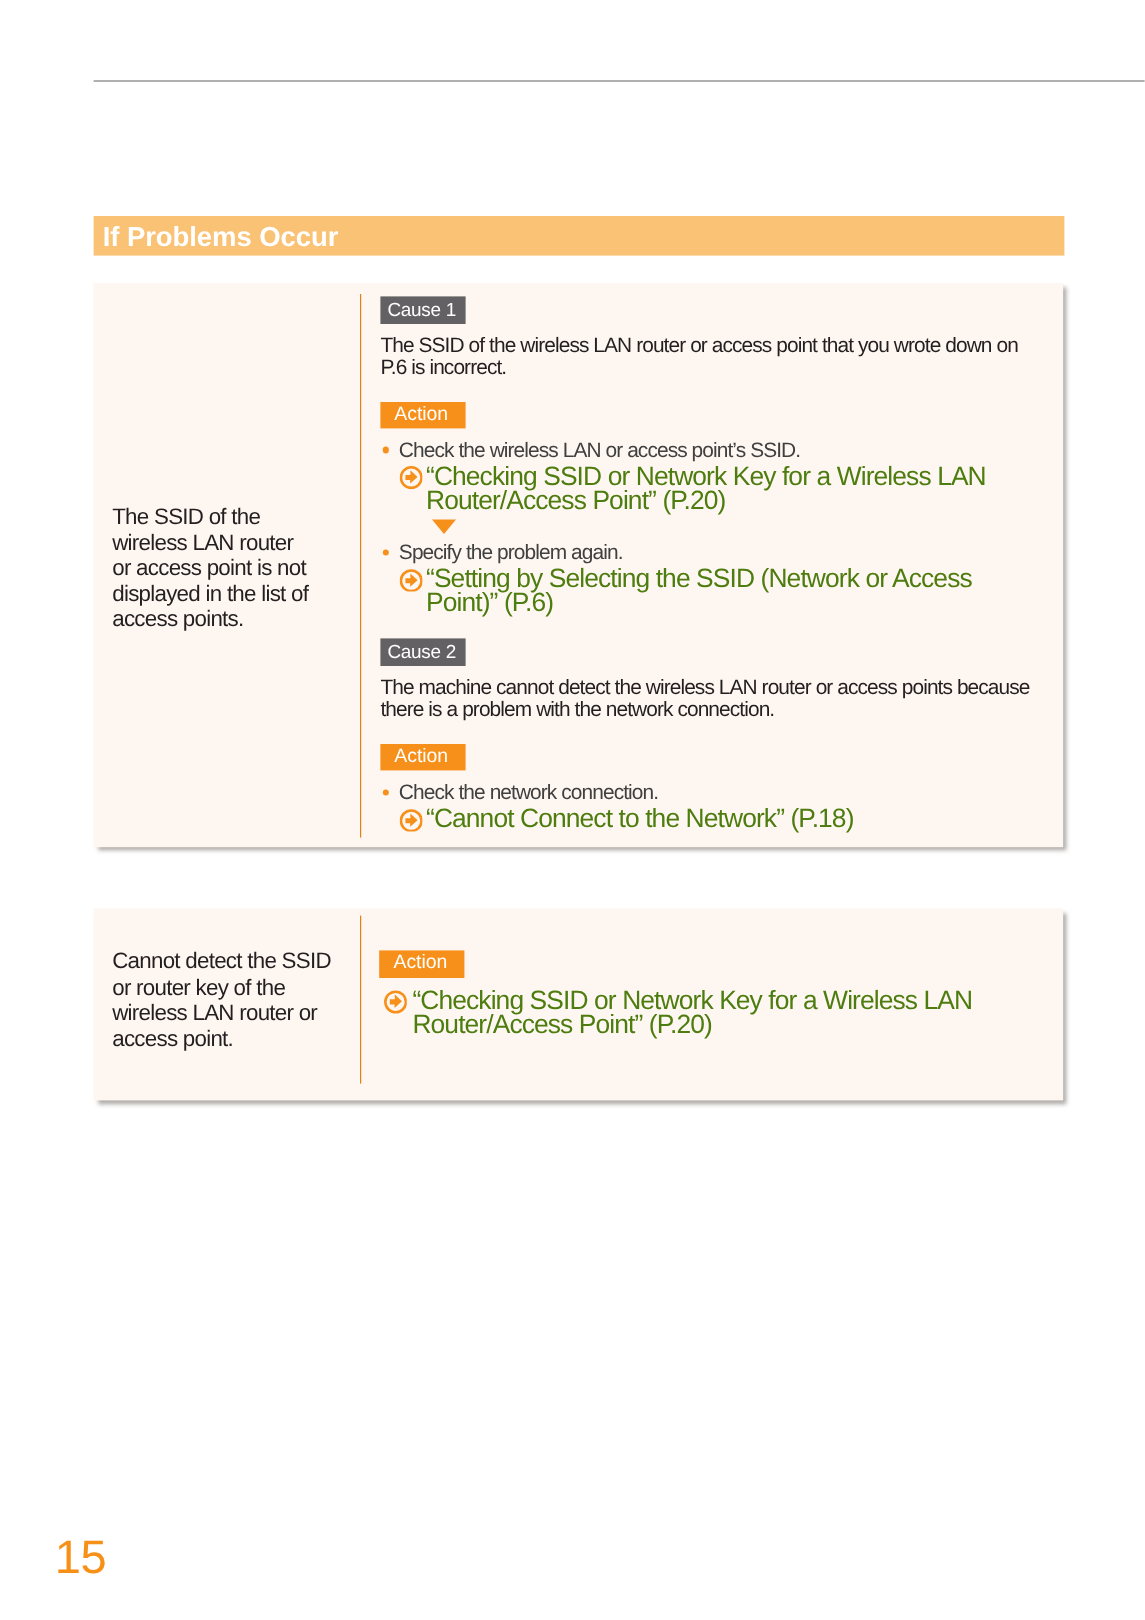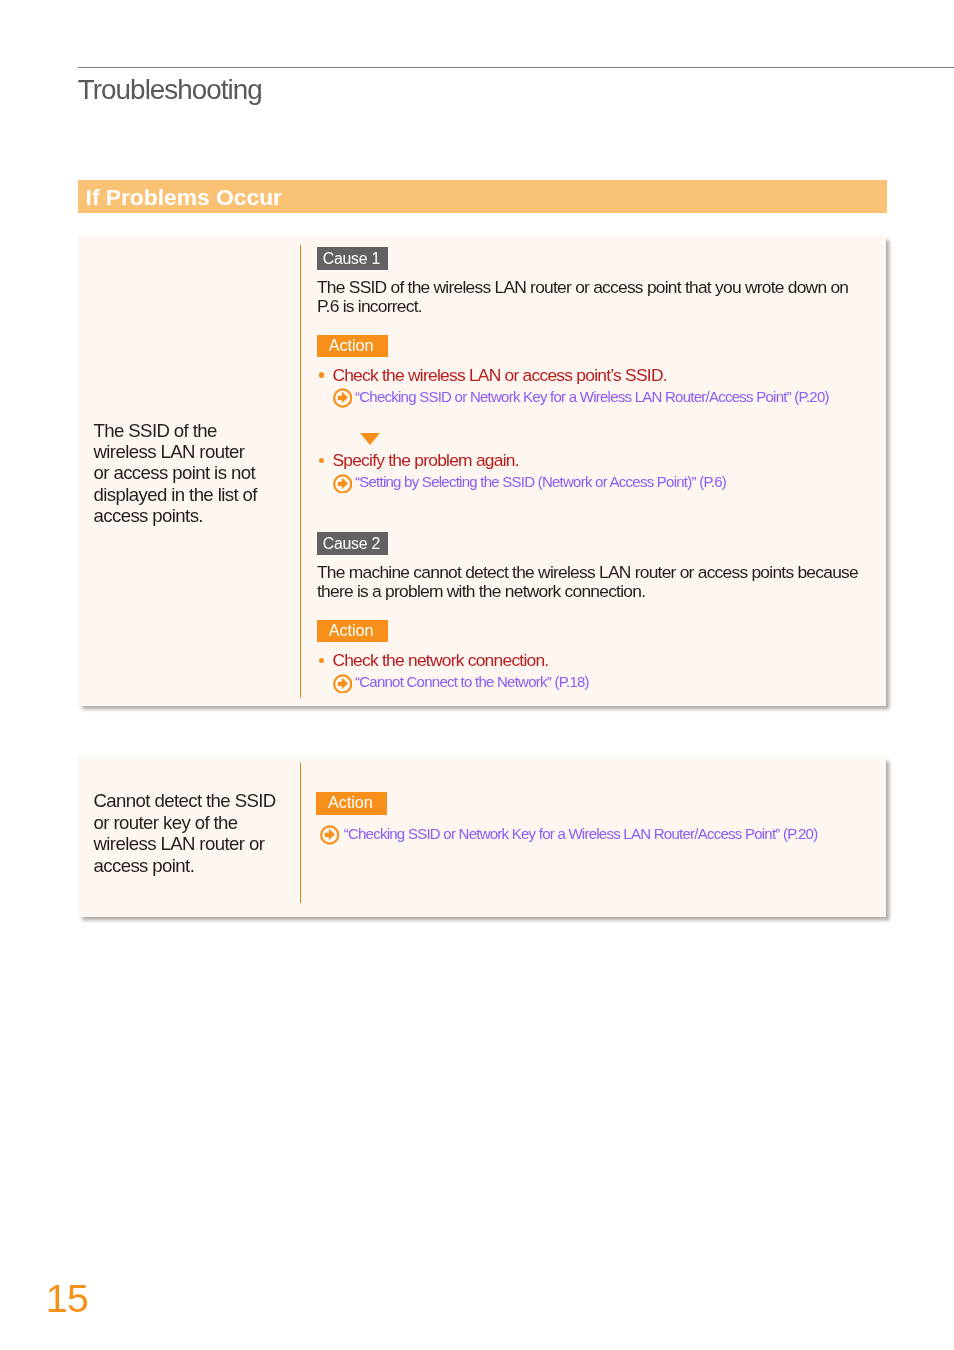--- a/index.html
+++ b/index.html
@@ -58,27 +58,27 @@
     font-size:15.5px; color:#ffffff;
     line-height:22px;
     text-align:center;
     letter-spacing:-0.15px;
   }
   .tag-cause { background:#636163; font-size:15.8px; letter-spacing:-0.23px; text-indent:-1.5px; line-height:23.3px; }
   .tag-action { background:#f7901a; font-size:16.2px; letter-spacing:-0.05px; text-indent:-3px; line-height:21px; }
 
   .body-text { font-size:17.4px; color:#231f20; line-height:18.8px; letter-spacing:-0.75px; }
 
-  .bullet-row { position:relative; font-size:17.4px; color:#b91c1c; line-height:19px; letter-spacing:-0.75px; }
+  .bullet-row { position:relative; font-size:17.4px; color:#404040; line-height:19px; letter-spacing:-0.75px; }
   .bullet-dot {
     position:absolute; left:-0.2px; top:6.3px; width:5.5px; height:5.5px;
     border-radius:50%; background:#f7901a;
   }
 
-  .ref-row { position:relative; font-size:15px; color:#8b5cf6; line-height:20.1px; letter-spacing:-0.75px; }
+  .ref-row { position:relative; font-size:22px; color:#4d7c0f; line-height:20.1px; letter-spacing:-0.75px; }
   .arrow-icon {
     position:absolute; left:0; top:1.9px; width:19.2px; height:19.2px;
     display:block;
   }
   .arrow-icon svg { display:block; width:19.2px; height:19.2px; }
 
   .tri {
     position:absolute; width:0; height:0;
     border-left:10.2px solid transparent;
     border-right:10.2px solid transparent;
@@ -89,21 +89,20 @@
   .page-num {
     position:absolute; left:45.7px; top:1279px;
     font-size:39.2px; line-height:39.2px; color:#f79017; letter-spacing:-0.5px;
   }
 </style>
 </head>
 <body>
 
 <div class="page">
   <div class="hrule"></div>
-  <div class="chapter-title">Troubleshooting</div>
 
   <div class="section-banner">
     <div class="section-banner-text">If Problems Occur</div>
   </div>
 
   <div class="panel" id="panel1">
     <div class="vline" style="left:221.8px; top:8.8px; height:453px;"></div>
 
     <div class="left-col" style="left:15.5px; top:183.8px; width:167px;">The SSID of the wireless LAN router or access point is not displayed in the list of access points.</div>
 

